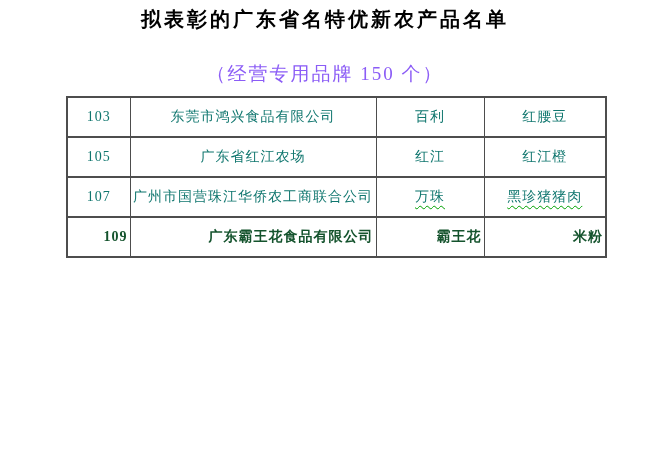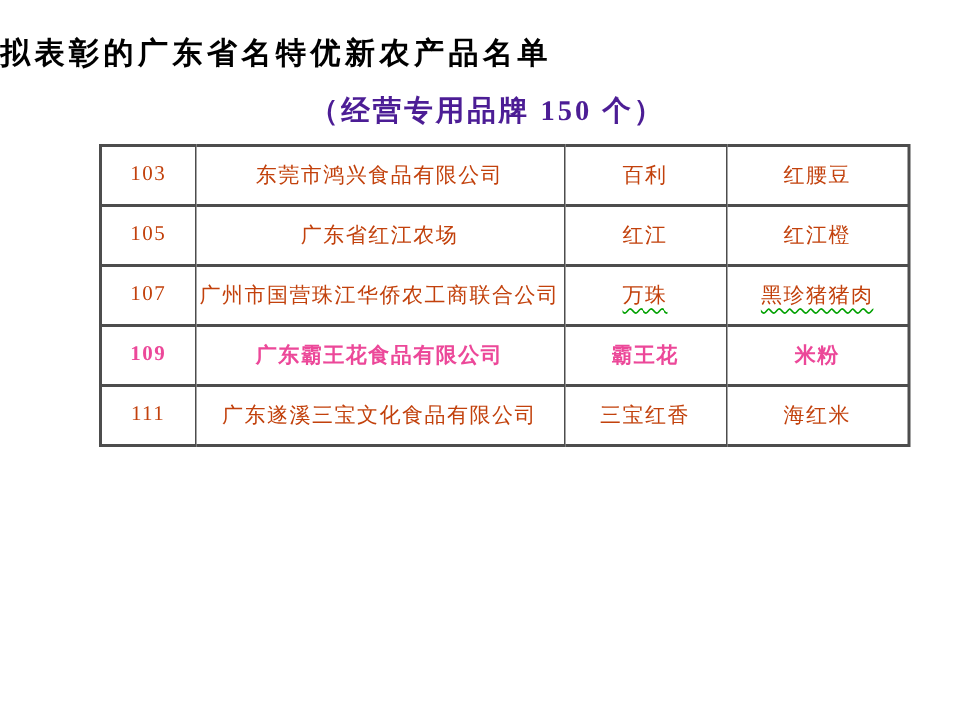--- a/index.html
+++ b/index.html
@@ -10,38 +10,39 @@
   }
   .page {
     position: relative;
     width: 650px;
     height: 476px;
     background: #ffffff;
     overflow: hidden;
   }
   .doc-title {
     position: absolute;
-    top: 22px;
+    top: 6px;
     left: 0;
     width: 100%;
+    text-align: center;
     font-size: 20px;
     font-weight: bold;
     color: #000000;
     letter-spacing: 3px;
     white-space: nowrap;
   }
   .doc-subtitle {
     position: absolute;
     top: 61px;
     left: 0;
     width: 100%;
     text-align: center;
     font-size: 19px;
-    font-weight: bold;
-    color: #4c1d95;
+    font-weight: normal;
+    color: #8b5cf6;
     letter-spacing: 2px;
     white-space: nowrap;
   }
   table.product-table {
     position: absolute;
     left: 66px;
     top: 96px;
     width: 539px;
     border-collapse: collapse;
     table-layout: fixed;
@@ -50,28 +51,29 @@
   table.product-table td {
     border-left: 1px solid #4d4d4d;
     border-right: 1px solid #4d4d4d;
     border-top: 2px solid #4d4d4d;
     border-bottom: 2px solid #4d4d4d;
     height: 38px;
     padding: 0 2px;
     text-align: center;
     vertical-align: middle;
     font-size: 14px;
-    color: #c2410c;
+    color: #0f766e;
     letter-spacing: 1px;
     overflow: hidden;
     white-space: nowrap;
   }
   table.product-table tr.highlight td {
-    color: #ec4899;
+    color: #14532d;
     font-weight: bold;
+    text-align: right;
   }
   .wavy {
     text-decoration-line: underline;
     text-decoration-style: wavy;
     text-decoration-thickness: 1px;
     text-underline-offset: 4px;
   }
 </style>
 </head>
 <body>
@@ -107,22 +109,16 @@
           <td><span>广州市国营珠江华侨农工商联合公司</span></td>
           <td><span class="wavy" style="text-decoration-color: rgb(0, 160, 0);">万珠</span></td>
           <td><span class="wavy" style="text-decoration-color: rgb(0, 160, 0);">黑珍猪猪肉</span></td>
         </tr>
         <tr class="highlight">
           <td><span>109</span></td>
           <td><span>广东霸王花食品有限公司</span></td>
           <td><span>霸王花</span></td>
           <td><span>米粉</span></td>
         </tr>
-        <tr>
-          <td><span>111</span></td>
-          <td><span>广东遂溪三宝文化食品有限公司</span></td>
-          <td><span>三宝红香</span></td>
-          <td><span>海红米</span></td>
-        </tr>
       </tbody>
   </table>
 
 </div>
 
 </body></html>

